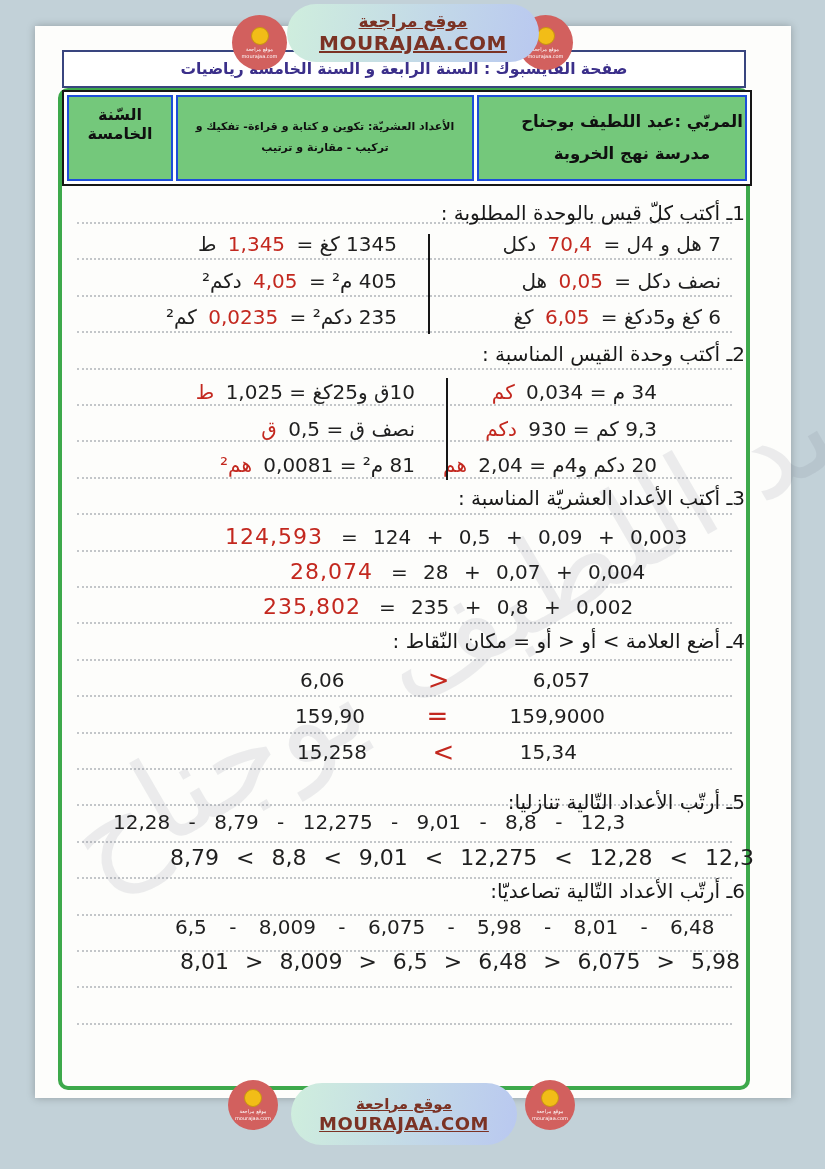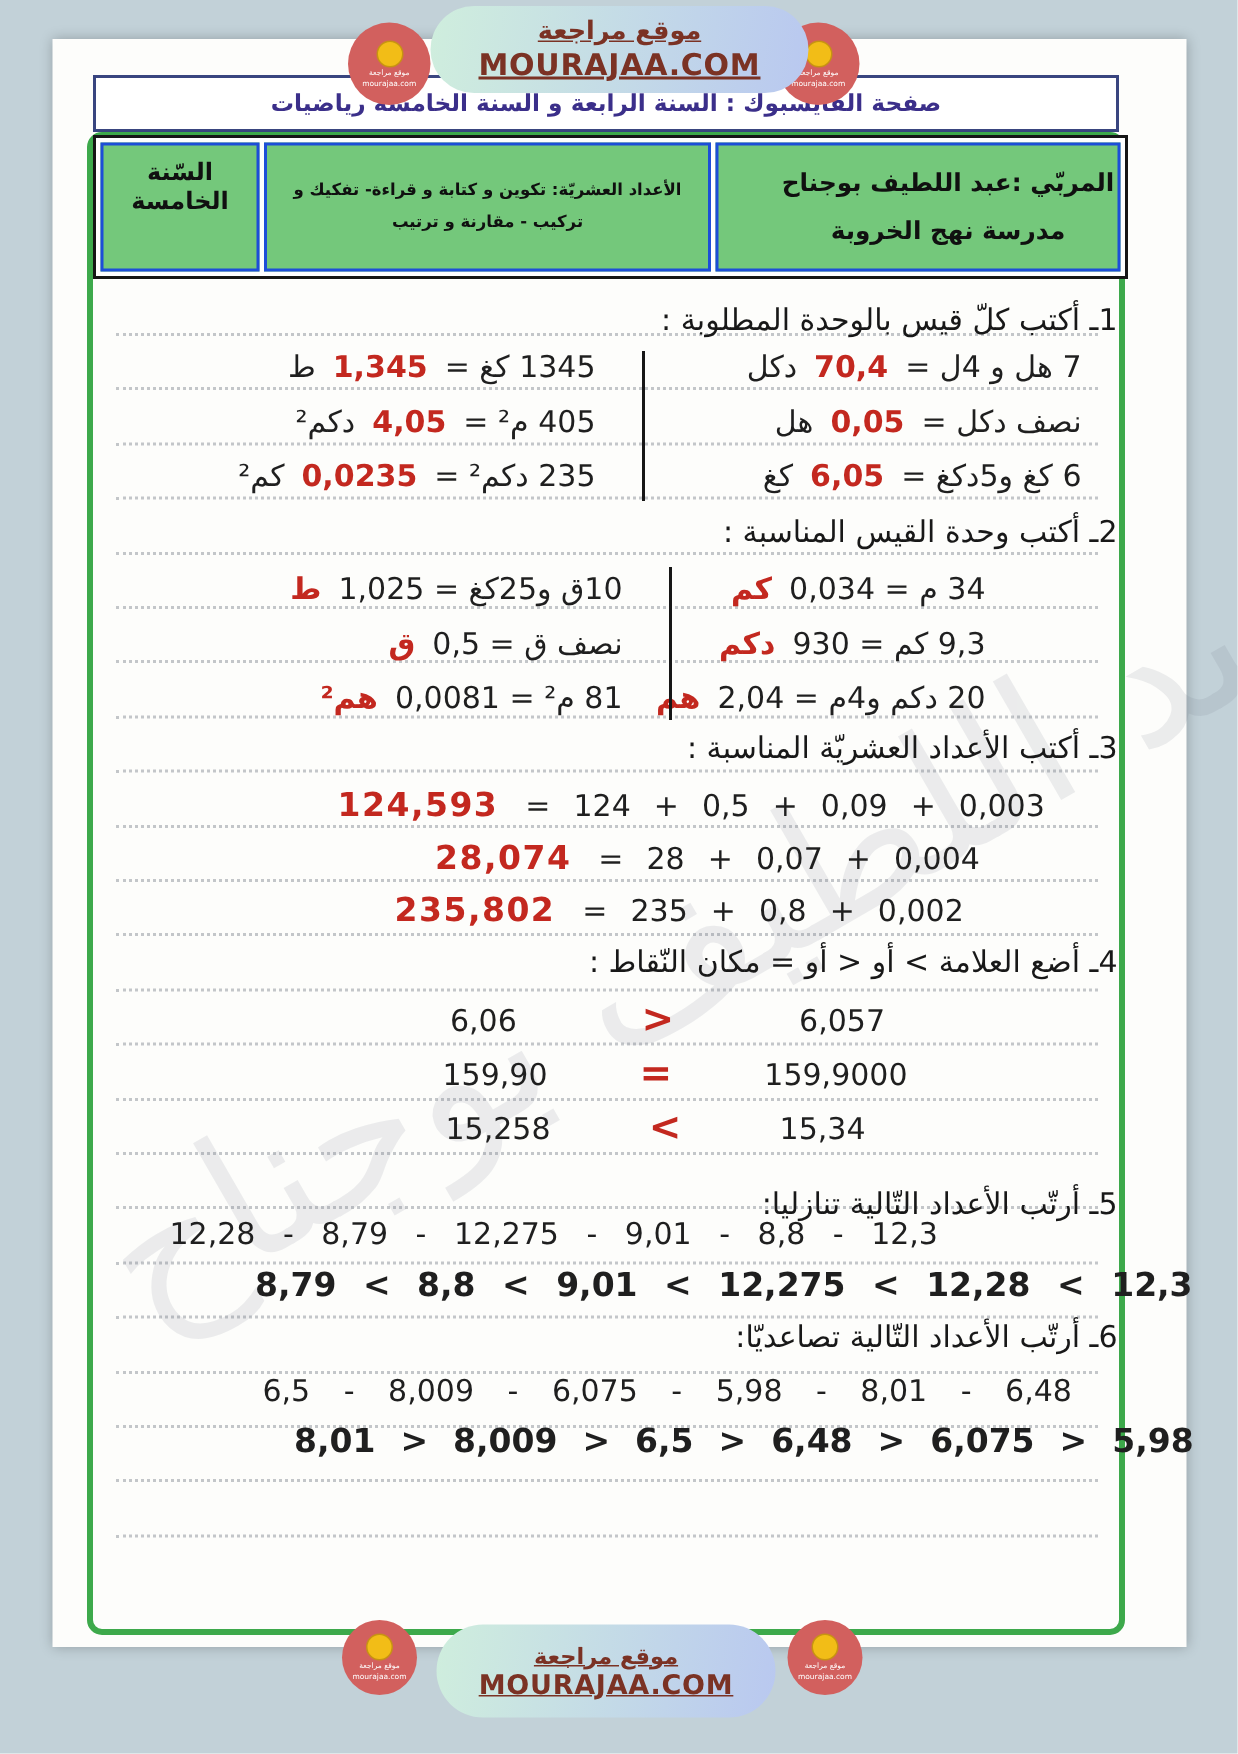--- a/index.html
+++ b/index.html
@@ -20,21 +20,21 @@
   
   .htable{position:absolute;left:27px;top:64px;width:680px;height:86px;display:flex;direction:rtl;
           background:#fff;border:2px solid #161616;padding:3px;gap:3px;}
   .hcell{background:#74c87b;border:2px solid #1d4ed8;color:#101010;font-weight:bold;text-align:center;
          display:flex;flex-direction:column;justify-content:center;}
   .hcell.teacher{flex:0 0 226px;font-size:16.5px;line-height:1.95;padding-left:40px;}
   .hcell.topic{flex:0 0 286px;font-size:11px;line-height:1.9;padding:0 4px;}
   .hcell.grade{flex:1 1 auto;justify-content:flex-start;padding-top:8px;font-size:16px;}
   
   .hand{color:#1f1f1f;font-size:20px;white-space:nowrap;}
-  .red{color:#c3281f;font-weight:bold;}
+  .red{color:#c3281f;font-weight:normal;}
   .ex-title{position:absolute;right:46px;height:30px;line-height:30px;direction:rtl;text-align:right;
             font-size:20px;color:#181818;white-space:nowrap;}
   .colblock{position:absolute;direction:rtl;text-align:right;}
   .colblock .row{height:36.5px;line-height:36.5px;white-space:nowrap;}
   .colblock .row .val{padding:0 5px;}
   .vdiv{position:absolute;width:2px;background:#161616;}
   .eqrow{position:absolute;height:34px;line-height:34px;direction:ltr;white-space:nowrap;}
   .eqrow .val{font-size:22px;letter-spacing:1px;}
   .eqrow .eq{margin-left:18px;word-spacing:9px;color:#1f1f1f;font-size:20px;font-weight:normal;}
   .cmprow{position:absolute;height:34px;display:flex;justify-content:space-between;align-items:center;direction:ltr;text-align:center;}
@@ -157,21 +157,21 @@
         <span class="red sign">&lt;</span>
         <span class="num">15,34</span>
       </div>
 
     <div class="ex-title" style="top:745px;margin-top:16px;">5ـ أرتّب الأعداد التّالية تنازليا:</div>
     <div class="seqrow" style="left:78px;top:779px;word-spacing:12px;">12,28 - 8,79 - 12,275 - 9,01 - 8,8 - 12,3</div>
     <div class="seqrow ans red" style="left:135px;top:815px;word-spacing:10px;">8,79 &lt; 8,8 &lt; 9,01 &lt; 12,275 &lt; 12,28 &lt; 12,3</div>
 
     <div class="ex-title" style="top:850px;">6ـ أرتّب الأعداد التّالية تصاعديّا:</div>
     <div class="seqrow" style="left:140px;top:884px;word-spacing:16px;">6,5 - 8,009 - 6,075 - 5,98 - 8,01 - 6,48</div>
-    <div class="seqrow ans red" style="left:145px;top:919px;word-spacing:9px;margin-left:16px;">8,01 &gt; 8,009 &gt; 6,5 &gt; 6,48 &gt; 6,075 &gt; 5,98</div>
+    <div class="seqrow ans red" style="left:145px;top:919px;word-spacing:9px;">8,01 &gt; 8,009 &gt; 6,5 &gt; 6,48 &gt; 6,075 &gt; 5,98</div>
   </div>
 
   <div class="circ c-tl">
     <div class="dot"></div>
     <div class="t1">موقع مراجعة</div>
     <div class="t2">mourajaa.com</div>
   </div>
   <div class="circ c-tr">
     <div class="dot"></div>
     <div class="t1">موقع مراجعة</div>

